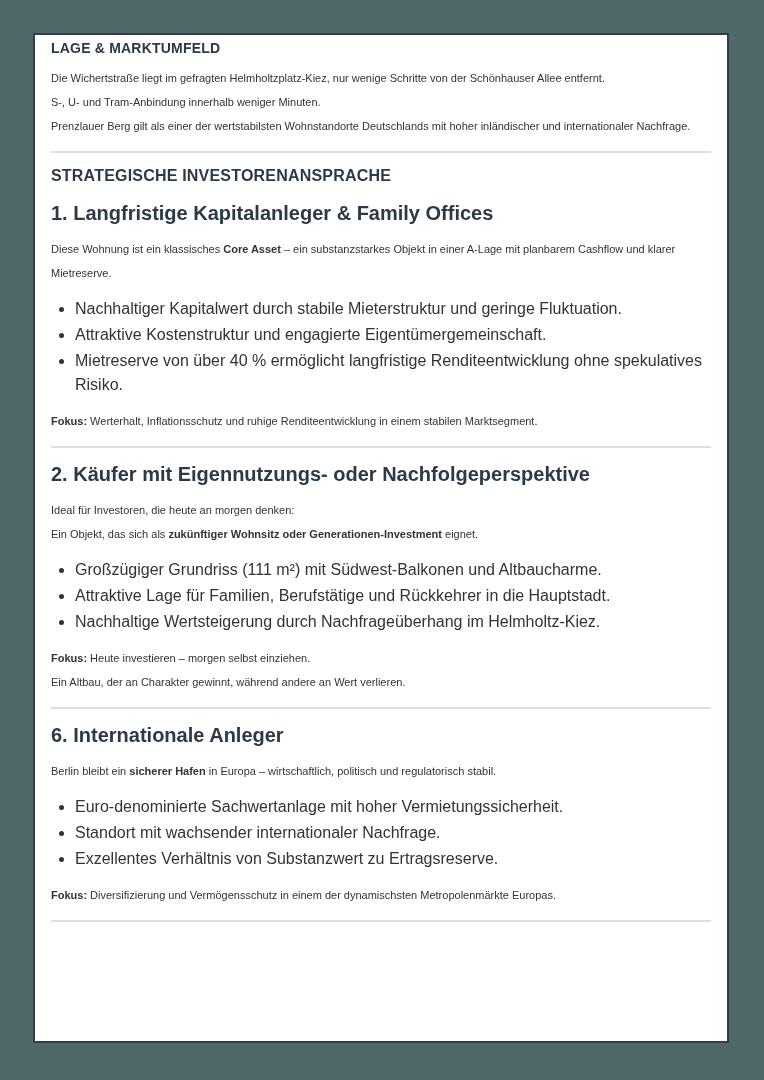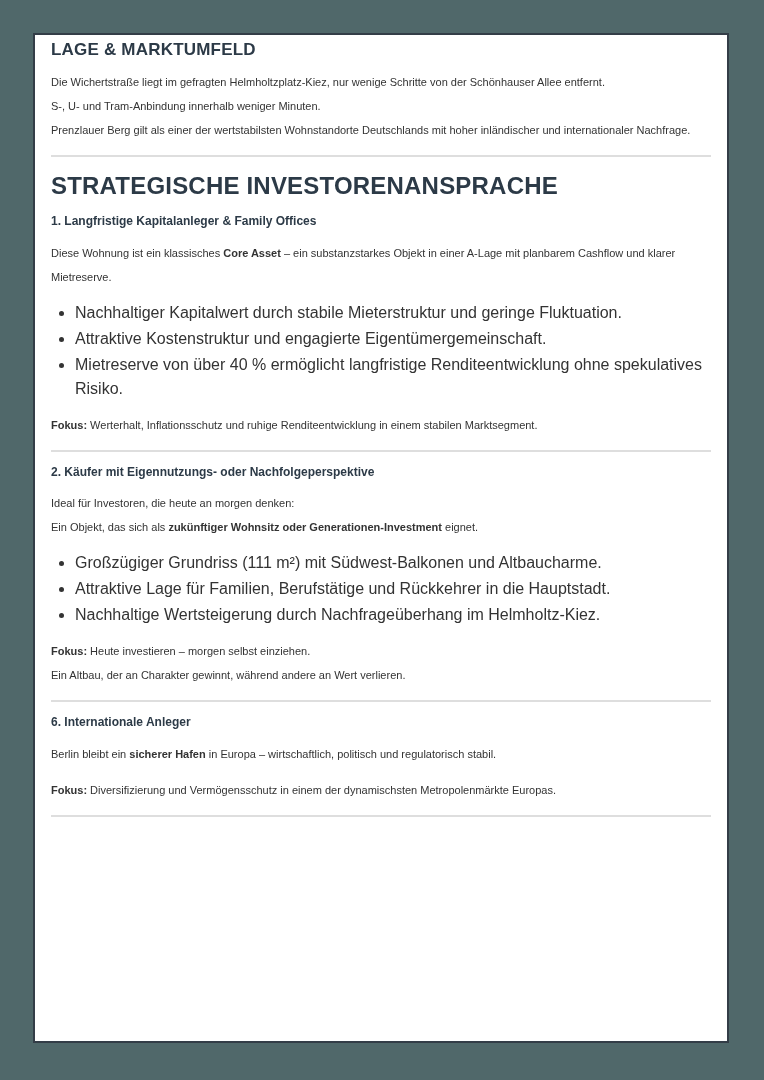--- a/index.html
+++ b/index.html
@@ -30,37 +30,37 @@
     left: 33px;
     top: 33px;
     width: 696px;
     height: 1010px;
     background: var(--paper);
     border: 2px solid var(--paper-border);
     padding: 4px 16px 0 16px;
     overflow: hidden;
   }
   .paper h2 {
-    font-size: 17px;
+    font-size: 14px;
     line-height: 1.3;
     font-weight: 700;
     color: var(--heading);
     margin: 0 0 9px 0;
     letter-spacing: 0.2px;
   }
   .paper h1 {
-    font-size: 24px;
+    font-size: 16px;
     line-height: 1.3;
     font-weight: 700;
     color: var(--heading);
     margin: 0 0 13px 0;
     letter-spacing: 0.2px;
   }
   .paper h3 {
-    font-size: 12px;
+    font-size: 20px;
     line-height: 1.3;
     font-weight: 700;
     color: var(--heading);
     margin: 0 0 11px 0;
   }
   .paper p {
     font-size: 11px;
     line-height: 24px;
     color: var(--text);
     margin: 0 0 12px 0;
@@ -122,19 +122,24 @@
         </ul>
         <p>
           <span class="line"><strong>Fokus:</strong><span> Heute investieren – morgen selbst einziehen.</span></span>
           <span class="line"><span>Ein Altbau, der an Charakter gewinnt, während andere an Wert verlieren.</span></span>
         </p>
         <hr class="divider">
         <h3>6. Internationale Anleger</h3>
         <p>
           <span class="line"><span>Berlin bleibt ein </span><strong>sicherer Hafen</strong><span> in Europa – wirtschaftlich, politisch und regulatorisch stabil.</span></span>
         </p>
+        <ul>
+          <li><span>Euro-denominierte Sachwertanlage mit hoher Vermietungssicherheit.</span></li>
+          <li><span>Standort mit wachsender internationaler Nachfrage.</span></li>
+          <li><span>Exzellentes Verhältnis von Substanzwert zu Ertragsreserve.</span></li>
+        </ul>
         <p>
           <span class="line"><strong>Fokus:</strong><span> Diversifizierung und Vermögensschutz in einem der dynamischsten Metropolenmärkte Europas.</span></span>
         </p>
         <hr class="divider">
       </div>
   </div>
 </div>
 
 </body></html>

